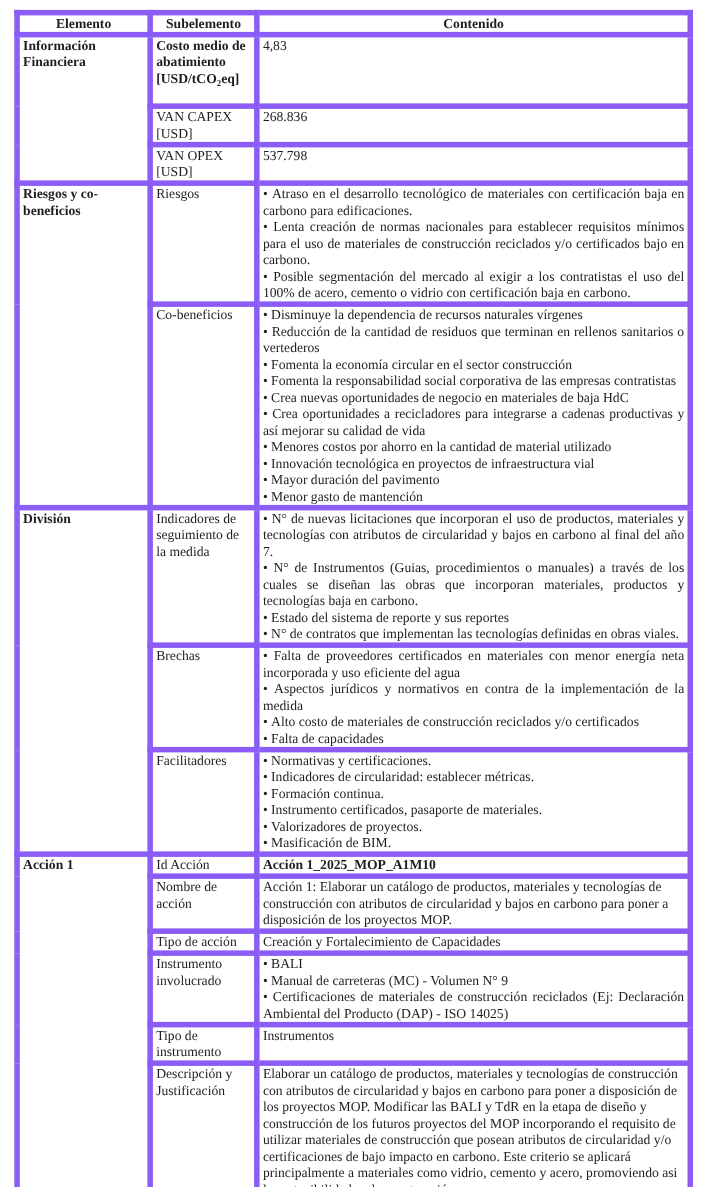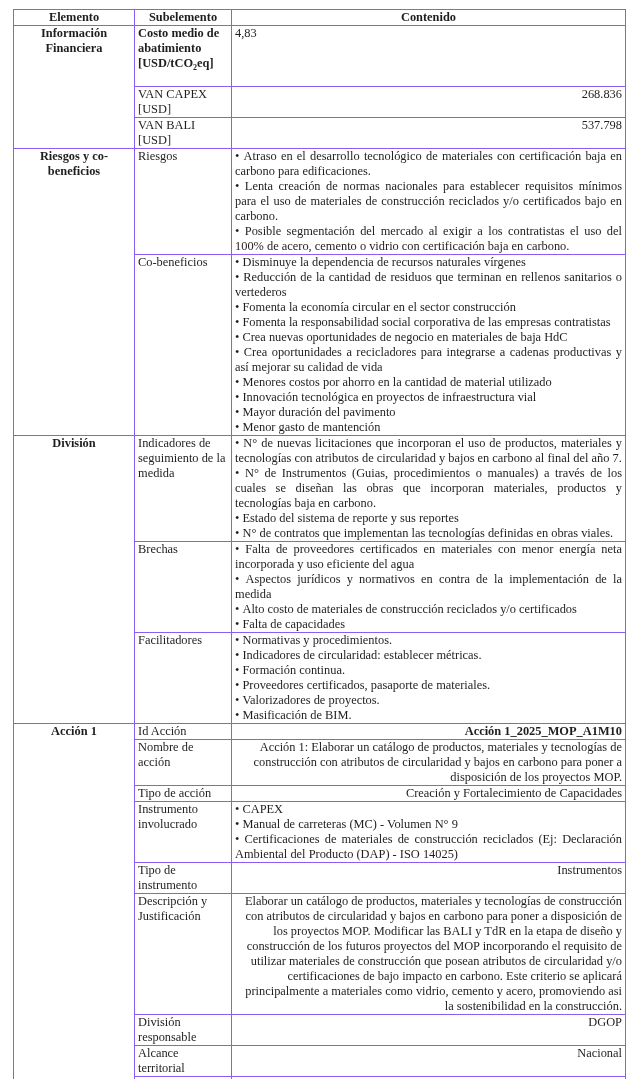--- a/index.html
+++ b/index.html
@@ -8,31 +8,31 @@
     position: absolute; left: 13px; top: 9px;
     width: 612px;
     border-collapse: collapse;
     table-layout: fixed;
     font-family: "Liberation Serif", "DejaVu Serif", serif;
     font-size: 12.4px;
     line-height: 15px;
     color: #1e1e1e;
   }
   .doc-table td, .doc-table th {
-    border: 1px solid #8b5cf6;
+    border: 5px solid #8b5cf6;
     padding: 0 3px;
     vertical-align: top;
   }
   .doc-table th { font-weight: bold; text-align: center; }
   .col-elem { width: 121px; }
   .col-sub { width: 97px; }
   .col-cont { width: 394px; }
-  .elem { font-weight: bold; text-align: center; }
+  .elem { font-weight: bold; }
   .right { text-align: left; }
-  .center { text-align: right; }
+  .center { text-align: left; }
   .bold { font-weight: bold; }
   .bullet-list { margin: 0; padding: 0; list-style: none; }
   .bullet-list li { text-align: justify; }
   .bullet-list li::before { content: "\2022\00a0"; }
   .h-cost { height: 60px; font-weight: bold; }
   .h-2line { height: 30px; }
   sub { font-size: 8px; line-height: 0; }
 </style>
 </head>
 <body>
@@ -55,21 +55,21 @@
     <tr>
       <td rowspan="3" class="elem">Información Financiera</td>
       <td class="h-cost"><span>Costo medio de abatimiento [USD/tCO</span><sub>2</sub><span>eq]</span></td>
       <td class="right">4,83</td>
     </tr>
     <tr>
       <td class="h-2line">VAN CAPEX [USD]</td>
       <td class="center">268.836</td>
     </tr>
     <tr>
-      <td class="h-2line">VAN BALI [USD]</td>
+      <td class="h-2line">VAN OPEX [USD]</td>
       <td class="center">537.798</td>
     </tr>
 
     <tr>
       <td rowspan="2" class="elem">Riesgos y co-beneficios</td>
       <td>Riesgos</td>
       <td>
         <ul class="bullet-list">
           <li>Atraso en el desarrollo tecnológico de materiales con certificación baja en carbono para edificaciones.</li>
           <li>Lenta creación de normas nacionales para establecer requisitos mínimos para el uso de materiales de construcción reciclados y/o certificados bajo en carbono.</li>
@@ -115,24 +115,24 @@
           <li>Aspectos jurídicos y normativos en contra de la implementación de la medida</li>
           <li>Alto costo de materiales de construcción reciclados y/o certificados</li>
           <li>Falta de capacidades</li>
         </ul>
       </td>
     </tr>
     <tr>
       <td>Facilitadores</td>
       <td>
         <ul class="bullet-list">
-          <li>Normativas y procedimientos.</li>
+          <li>Normativas y certificaciones.</li>
           <li>Indicadores de circularidad: establecer métricas.</li>
           <li>Formación continua.</li>
-          <li>Proveedores certificados, pasaporte de materiales.</li>
+          <li>Instrumento certificados, pasaporte de materiales.</li>
           <li>Valorizadores de proyectos.</li>
           <li>Masificación de BIM.</li>
         </ul>
       </td>
     </tr>
 
     <tr>
       <td rowspan="10" class="elem">Acción 1</td>
       <td>Id Acción</td>
       <td class="center bold">Acción 1_2025_MOP_A1M10</td>
@@ -142,21 +142,21 @@
       <td class="center">Acción 1: Elaborar un catálogo de productos, materiales y tecnologías de construcción con atributos de circularidad y bajos en carbono para poner a disposición de los proyectos MOP.</td>
     </tr>
     <tr>
       <td>Tipo de acción</td>
       <td class="center">Creación y Fortalecimiento de Capacidades</td>
     </tr>
     <tr>
       <td>Instrumento involucrado</td>
       <td>
         <ul class="bullet-list">
-          <li>CAPEX</li>
+          <li>BALI</li>
           <li>Manual de carreteras (MC) - Volumen N° 9</li>
           <li>Certificaciones de materiales de construcción reciclados (Ej: Declaración Ambiental del Producto (DAP) - ISO 14025)</li>
         </ul>
       </td>
     </tr>
     <tr>
       <td class="h-2line">Tipo de instrumento</td>
       <td class="center">Instrumentos</td>
     </tr>
     <tr>

